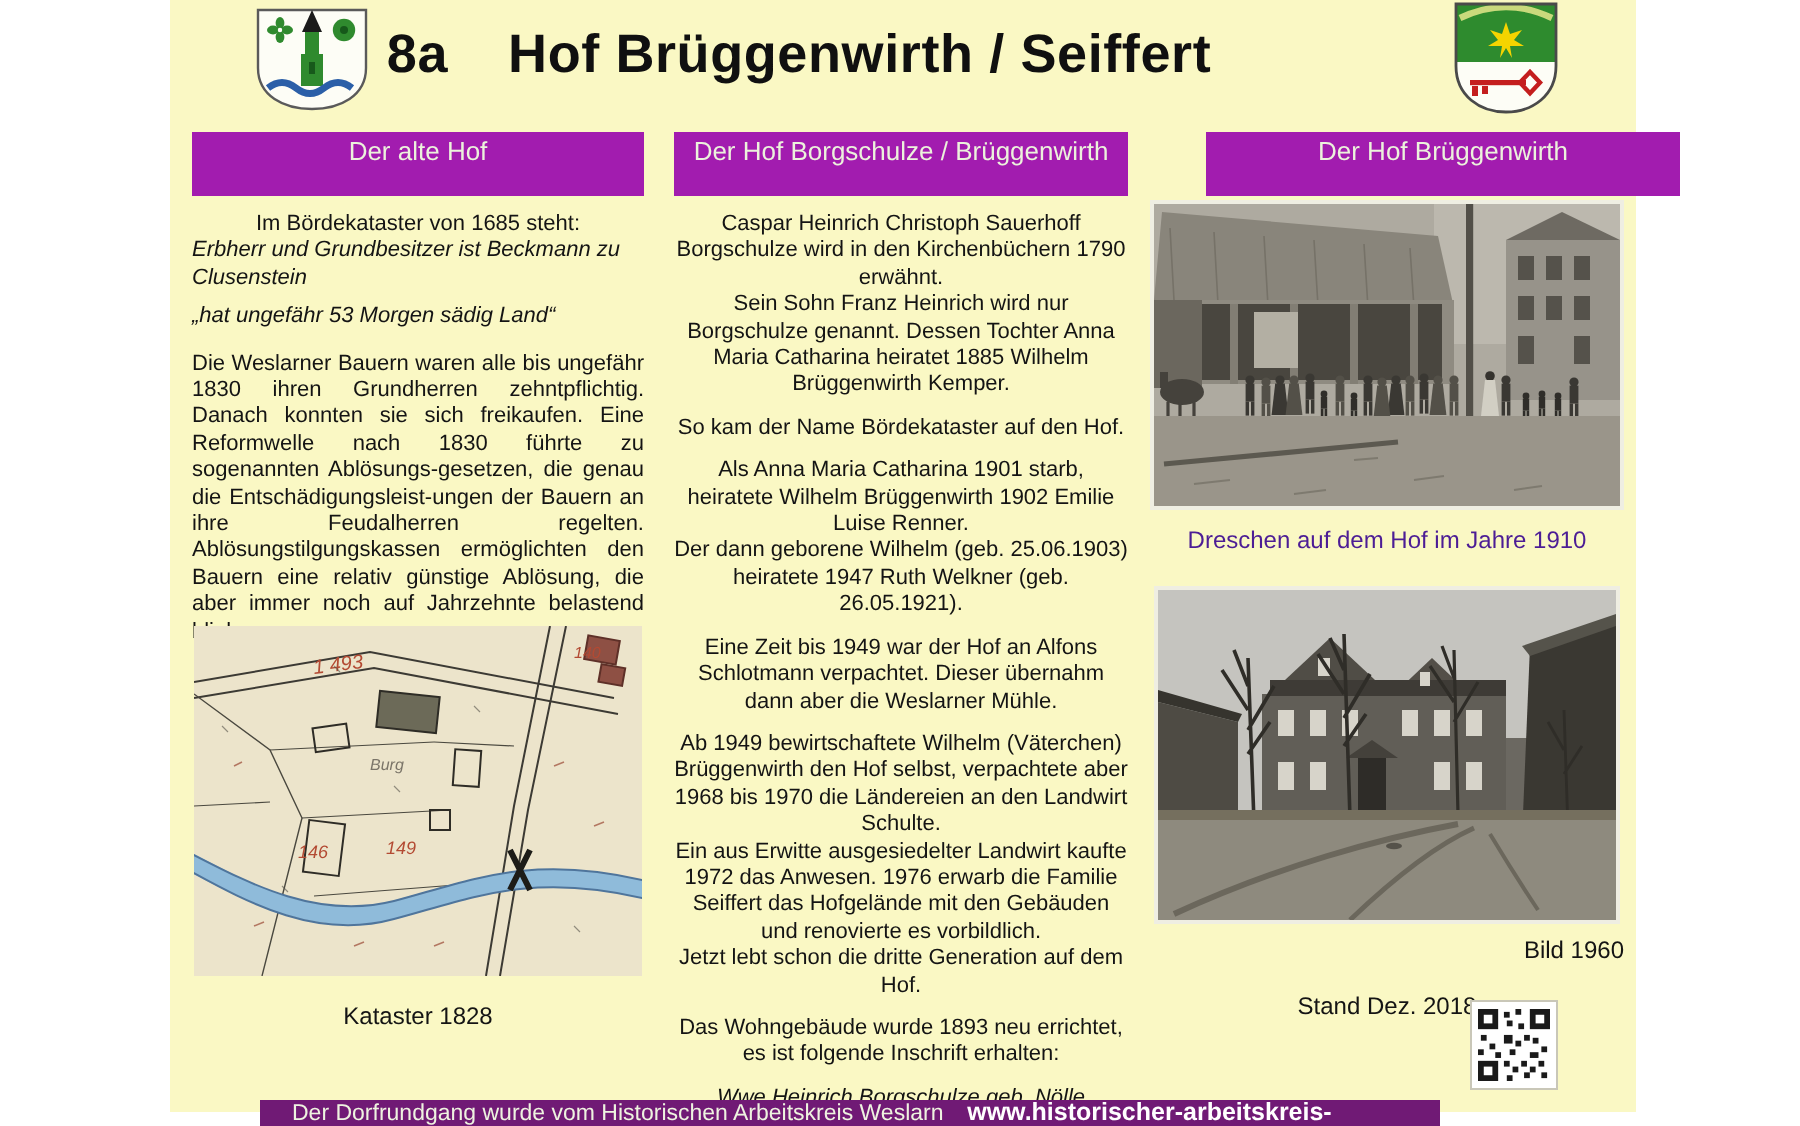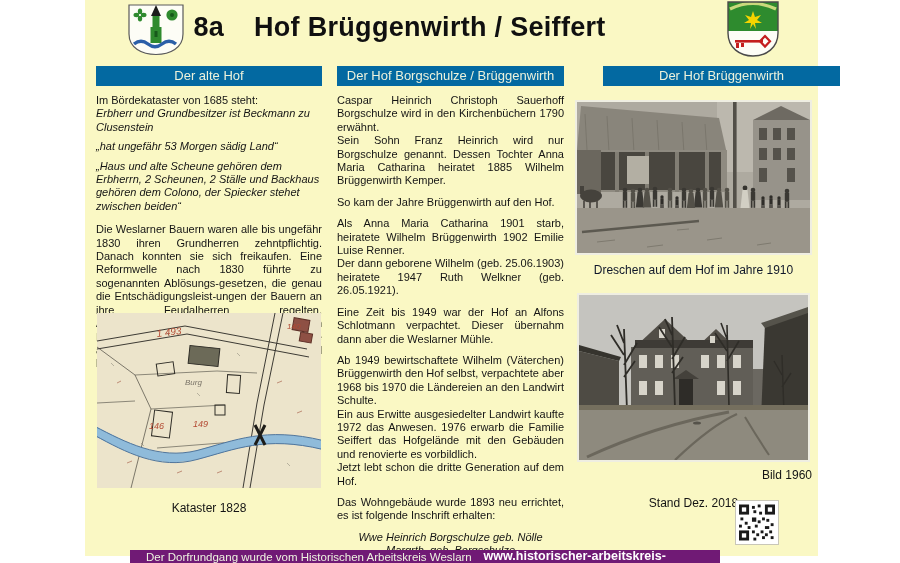--- a/index.html
+++ b/index.html
@@ -10,30 +10,30 @@
   .panel{position:absolute;left:85px;top:0;width:733px;height:556px;background:#faf8c4;}
   .title-row{position:absolute;left:0;top:12px;width:629px;display:flex;justify-content:center;gap:30px;}
   .title-num,.title-main{font-size:27px;font-weight:bold;color:#101010;letter-spacing:0.3px;}
   .crest{position:absolute;}
   .crest-left{left:42px;top:3px;}
   .crest-right{left:641px;top:0;}
   .col{position:absolute;top:66px;}
   .col1{left:11px;width:226px;}
   .col2{left:252px;width:227px;}
   .col3{left:490px;width:237px;padding-left:28px;}
-  .col-header{height:20px;background:#0369a1;color:#ecf2dc;font-size:13px;text-align:center;line-height:20px;}
+  .col-header{height:32px;background:#a21caf;color:#ecf2dc;font-size:13px;text-align:center;line-height:20px;}
   .body-text{font-size:11px;line-height:13.4px;color:#141414;}
   .just{text-align:justify;white-space:pre-line;}
   .ital{font-style:italic;}
-  .mt6{margin-top:6px;} .mt8{margin-top:8px;} .mt10{margin-top:10px;}
+  .mt6{margin-top:6px;} .mt8{margin-top:8px;text-align:center;} .mt10{margin-top:10px;}
   .map-frame{position:absolute;left:1px;top:247px;width:224px;height:175px;}
   .map-caption{position:absolute;left:0;top:435px;width:226px;text-align:center;font-size:12px;color:#141414;}
   .inscription{margin-top:8px;text-align:center;font-style:italic;font-size:11px;line-height:13.2px;color:#141414;}
   .photo1{position:absolute;left:0;top:34px;width:237px;height:155px;border:2px solid #efeee2;box-sizing:border-box;}
-  .caption1{position:absolute;left:0;top:197px;width:237px;text-align:center;font-size:12px;color:#0f172a;}
+  .caption1{position:absolute;left:0;top:197px;width:237px;text-align:center;font-size:12px;color:#4c1d95;}
   .photo2{position:absolute;left:2px;top:227px;width:233px;height:169px;border:2px solid #efeee2;box-sizing:border-box;}
   .caption2{position:absolute;left:0;top:402px;width:237px;text-align:right;font-size:12px;color:#141414;}
   .status-date{position:absolute;left:0;top:430px;width:237px;text-align:center;font-size:12px;color:#141414;}
   .footer-bar{
     position:absolute;left:45px;top:510px;width:590px;height:26px;background:#701a75;
     display:flex;justify-content:space-between;align-items:center;padding:0 16px;box-sizing:border-box;margin-top:40px;
   }
   .footer-credit{font-size:11.5px;color:#eef3e0;}
   .footer-url{font-size:12.5px;color:#ffffff;font-weight:bold;}
   .qr-box{position:absolute;left:650px;top:500px;width:44px;height:45px;background:#ffffff;border:1px solid #c9c7b8;box-sizing:border-box;padding:3px;}
@@ -95,21 +95,20 @@
       </g>
       <path d="M2,2 H52 V33 C52,48 40,56 27,56 C14,56 2,48 2,33 Z" fill="none" stroke="#4a4a4a" stroke-width="1.4"></path>
     </svg>
   </div>
 
   <div class="col col1 rel">
     <div class="col-header">Der alte Hof</div>
     <div class="body-text mt8">Im Bördekataster von 1685 steht:</div>
     <div class="body-text ital">Erbherr und Grundbesitzer ist Beckmann zu Clusenstein</div>
     <div class="body-text ital mt6">„hat ungefähr 53 Morgen sädig Land“</div>
-    <div class="body-text ital mt6">„Haus und alte Scheune gehören dem Erbherrn, 2 Scheunen, 2 Ställe und Backhaus gehören dem Colono, der Spiecker stehet zwischen beiden“</div>
     <div class="body-text just mt10">Die Weslarner Bauern waren alle bis ungefähr 1830 ihren Grundherren zehntpflichtig. Danach konnten sie sich freikaufen. Eine Reformwelle nach 1830 führte zu sogenannten Ablösungs-gesetzen, die genau die Entschädigungsleist-ungen der Bauern an ihre Feudalherren regelten. Ablösungstilgungskassen ermöglichten den Bauern eine relativ günstige Ablösung, die aber immer noch auf Jahrzehnte belastend blieb.</div>
 
     <div class="map-frame">
       <svg width="224" height="175" viewBox="0 0 224 175">
         <rect width="224" height="175" fill="#ece4cb"></rect>
 
         <path d="M0,28 L88,13 L210,36" fill="none" stroke="#3c3a34" stroke-width="1"></path>
         <path d="M0,36 L90,21 L212,44" fill="none" stroke="#3c3a34" stroke-width="1"></path>
 
         <path d="M178,0 L160,90 L146,175" fill="none" stroke="#3c3a34" stroke-width="1"></path>
@@ -147,21 +146,21 @@
         </g>
       </svg>
     </div>
     <div class="map-caption">Kataster 1828</div>
   </div>
 
   <div class="col col2">
     <div class="col-header">Der Hof Borgschulze / Brüggenwirth</div>
     <div class="body-text just mt8">Caspar Heinrich Christoph Sauerhoff Borgschulze wird in den Kirchenbüchern 1790 erwähnt.
 Sein Sohn Franz Heinrich wird nur Borgschulze genannt. Dessen Tochter Anna Maria Catharina heiratet 1885 Wilhelm Brüggenwirth Kemper.</div>
-    <div class="body-text just mt8">So kam der Jahre Brüggenwirth auf den Hof.</div>
+    <div class="body-text just mt8">So kam der Name Bördekataster auf den Hof.</div>
     <div class="body-text just mt8">Als Anna Maria Catharina 1901 starb, heiratete Wilhelm Brüggenwirth 1902 Emilie Luise Renner.
 Der dann geborene Wilhelm (geb. 25.06.1903) heiratete 1947 Ruth Welkner (geb. 26.05.1921).</div>
     <div class="body-text just mt8">Eine Zeit bis 1949 war der Hof an Alfons Schlotmann verpachtet. Dieser übernahm dann aber die Weslarner Mühle.</div>
     <div class="body-text just mt8">Ab 1949 bewirtschaftete Wilhelm (Väterchen) Brüggenwirth den Hof selbst, verpachtete aber 1968 bis 1970 die Ländereien an den Landwirt Schulte.
 Ein aus Erwitte ausgesiedelter Landwirt kaufte 1972 das Anwesen. 1976 erwarb die Familie Seiffert das Hofgelände mit den Gebäuden und renovierte es vorbildlich.
 Jetzt lebt schon die dritte Generation auf dem Hof.</div>
     <div class="body-text just mt8">Das Wohngebäude wurde 1893 neu errichtet, es ist folgende Inschrift erhalten:</div>
     <div class="inscription">
       <div>Wwe Heinrich Borgschulze geb. Nölle</div>
       <div>Margrth. geb. Borgschulze</div>

